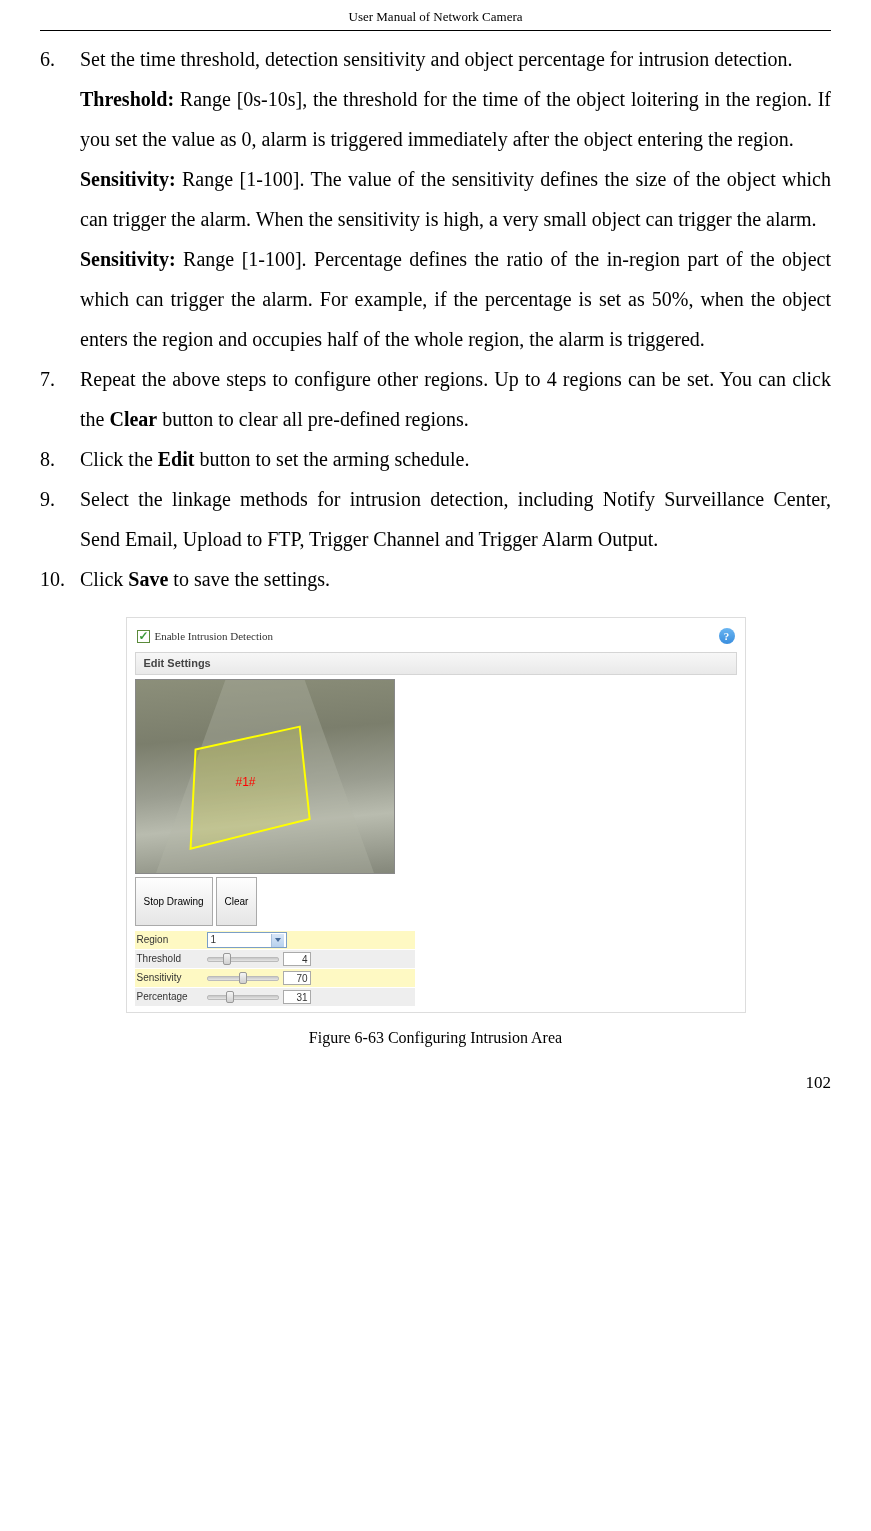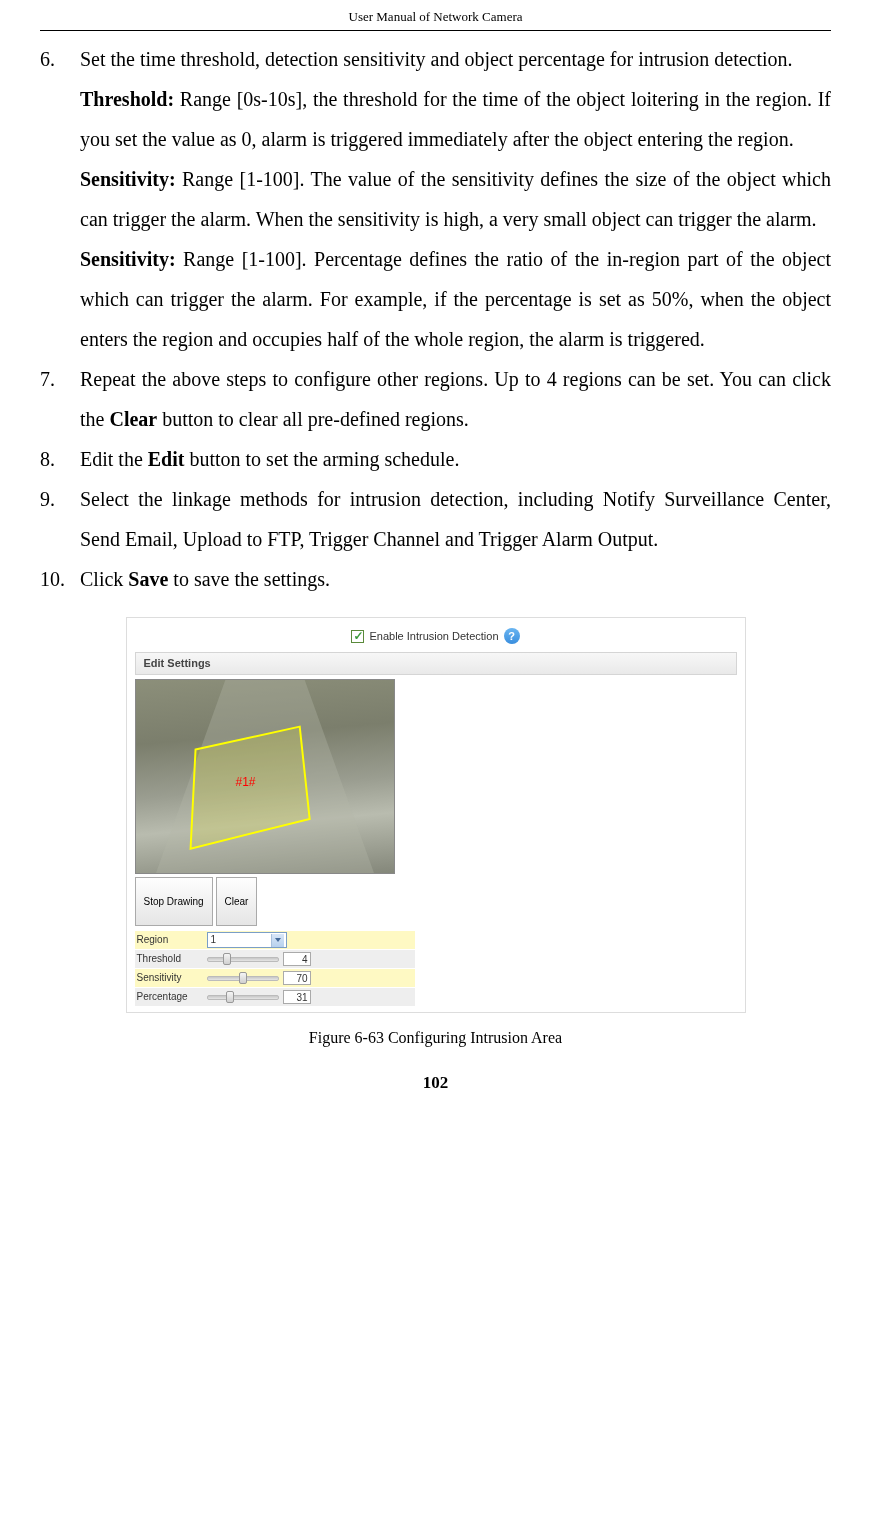--- a/index.html
+++ b/index.html
@@ -51,21 +51,22 @@
       font-size: 11px;
       line-height: 1.2;
       color: #333;
       padding: 6px 8px 6px 8px;
     }
     .enable-row {
       display: flex;
       align-items: center;
       gap: 5px;
       padding: 4px 2px;
-      justify-content: center;
+      justify-content: space-between;
+      font-family: Liberation Serif, serif;
     }
     .enable-left {
       display: flex;
       align-items: center;
       gap: 5px;
     }
     .checkbox {
       width: 13px; height: 13px;
       border: 1px solid #5a8a3a;
       background: #fff;
@@ -218,24 +219,23 @@
       font-size: 10px;
       line-height: 13px;
     }
     .figure-caption {
       text-align: center;
       font-size: 16px;
       margin-top: 14px;
       line-height: 1.4;
     }
     .page-number {
-      text-align: center;
+      text-align: right;
       font-size: 17px;
       margin-top: 16px;
-      font-weight: bold;
     }
   </style>
 </head>
 <body>
 
 <div class="header-title">User Manual of Network Camera</div>
 
 <div class="list-container">
 
   <div class="list-item">
@@ -251,21 +251,21 @@
   <div class="list-item">
     <div class="list-number">7.</div>
     <div class="list-content">
       <p><span>Repeat the above steps to configure other regions. Up to 4 regions can be set. You can click the </span><span class="bold">Clear</span><span> button to clear all pre-defined regions.</span></p>
     </div>
   </div>
 
   <div class="list-item">
     <div class="list-number">8.</div>
     <div class="list-content">
-      <p><span>Edit the </span><span class="bold">Edit</span><span> button to set the arming schedule.</span></p>
+      <p><span>Click the </span><span class="bold">Edit</span><span> button to set the arming schedule.</span></p>
     </div>
   </div>
 
   <div class="list-item">
     <div class="list-number">9.</div>
     <div class="list-content">
       <p>Select the linkage methods for intrusion detection, including Notify Surveillance Center, Send Email, Upload to FTP, Trigger Channel and Trigger Alarm Output.</p>
     </div>
   </div>
 

